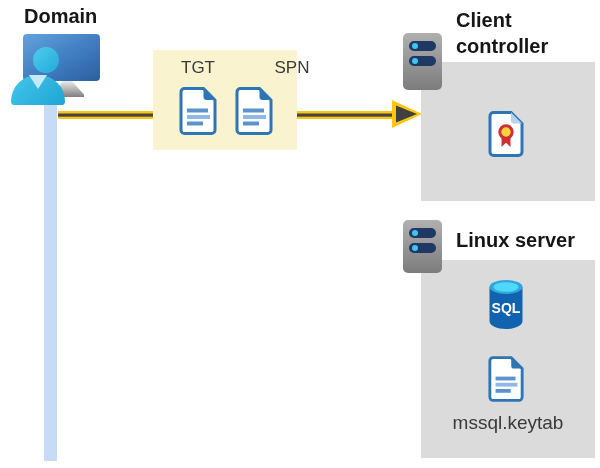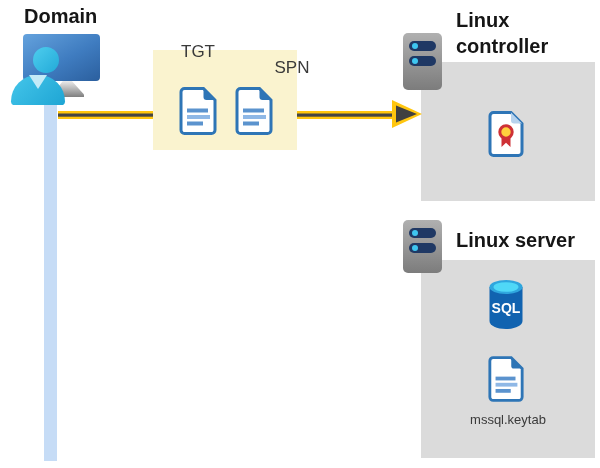--- a/index.html
+++ b/index.html
@@ -8,24 +8,24 @@
     font-family:"Liberation Sans",sans-serif;
   }
   .abs{position:absolute;}
 
   
   .h-label{font-weight:700;color:#161616;font-size:20px;line-height:26px;}
   .client-label{left:24px;top:3px;}
   .dc-label{left:456px;top:7px;width:130px;}
   .linux-label{left:456px;top:227px;width:144px;}
   .small-label{font-weight:400;color:#3a3a3a;font-size:17px;text-align:center;}
-  .tgt-label{left:177px;top:42px;width:42px;}
+  .tgt-label{left:177px;top:58px;width:42px;}
   .spn-label{left:233px;top:58px;width:42px;margin-left:38px;}
   .keytab-label{left:421px;top:412px;width:174px;text-align:center;
-    font-weight:400;color:#3a3a3a;font-size:13px;}
+    font-weight:400;color:#3a3a3a;font-size:19px;}
 
   
   .panel{background:#dbdbdb;}
   .dc-panel{left:421px;top:62px;width:174px;height:139px;}
   .linux-panel{left:421px;top:260px;width:174px;height:198px;}
   .msg-box{left:153px;top:50px;width:144px;height:100px;background:#faf3cf;z-index:4;}
 
   
   .monitor-screen{left:23px;top:34px;width:77px;height:47px;border-radius:4px;
     background:linear-gradient(150deg,#64a2dd 0%,#3f7cc0 55%,#2b5f9e 100%);z-index:2;}
@@ -109,21 +109,21 @@
 
   <div class="abs panel dc-panel"></div>
   <div class="abs server server-1">
     <div class="pill p1">
         <div class="dot"></div>
       </div>
     <div class="pill p2">
         <div class="dot"></div>
       </div>
   </div>
-  <div class="abs h-label dc-label">Linux controller</div>
+  <div class="abs h-label dc-label">Client controller</div>
 
   <svg class="abs cert" width="38" height="46" viewBox="0 0 38 46">
     <path d="M3 5 a3.5 3.5 0 0 1 3.5-3.5 H24 L35 12.5 V41 a3.5 3.5 0 0 1 -3.5 3.5 H6.5 A3.5 3.5 0 0 1 3 41 Z" fill="#ffffff" stroke="#2e75b6" stroke-width="3"></path>
     <path d="M24 1.5 L35 12.5 H27 a3 3 0 0 1 -3-3 Z" fill="#b7d3ee"></path>
     <path d="M14.5 25 h9 v11 l-4.5 -4.2 l-4.5 4.2 Z" fill="#ce3136"></path>
     <circle cx="19" cy="21" r="6.2" fill="#ffd23e" stroke="#ce3136" stroke-width="3"></circle>
   </svg>
 
   <div class="abs panel linux-panel"></div>
   <div class="abs server server-2">

